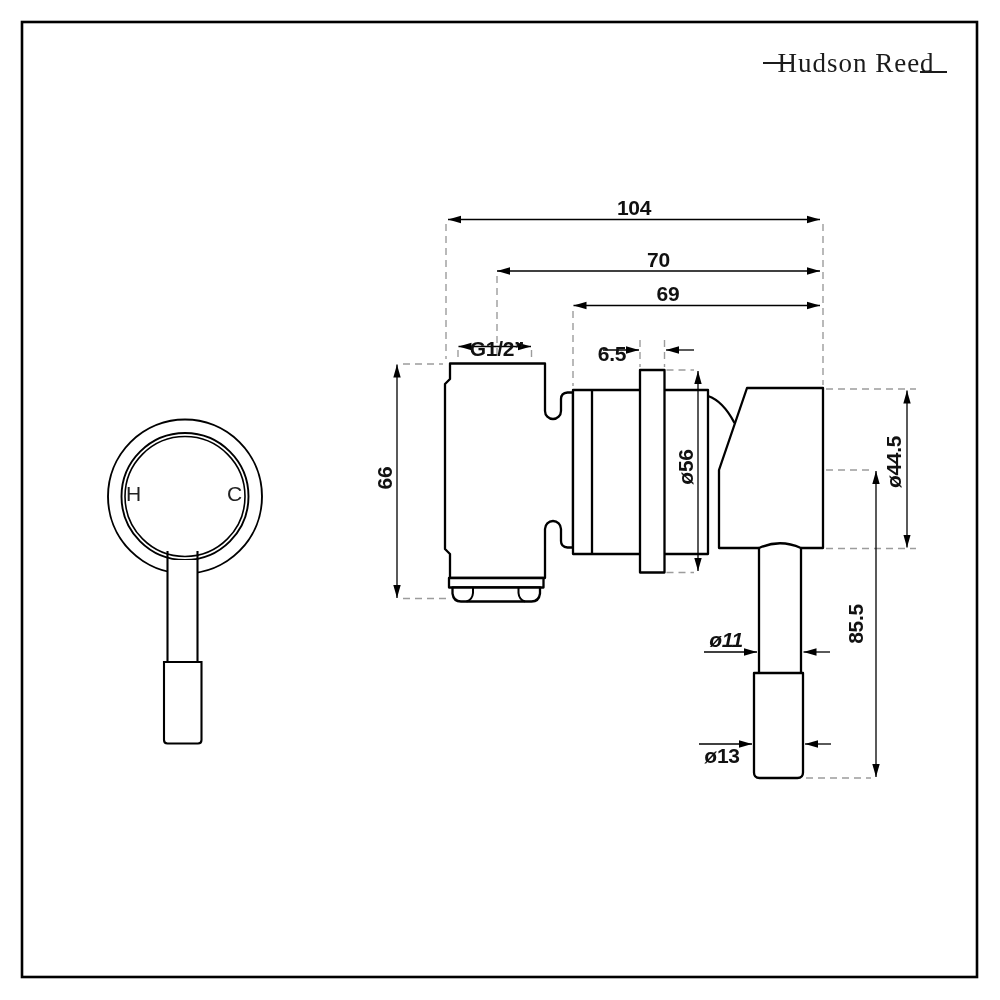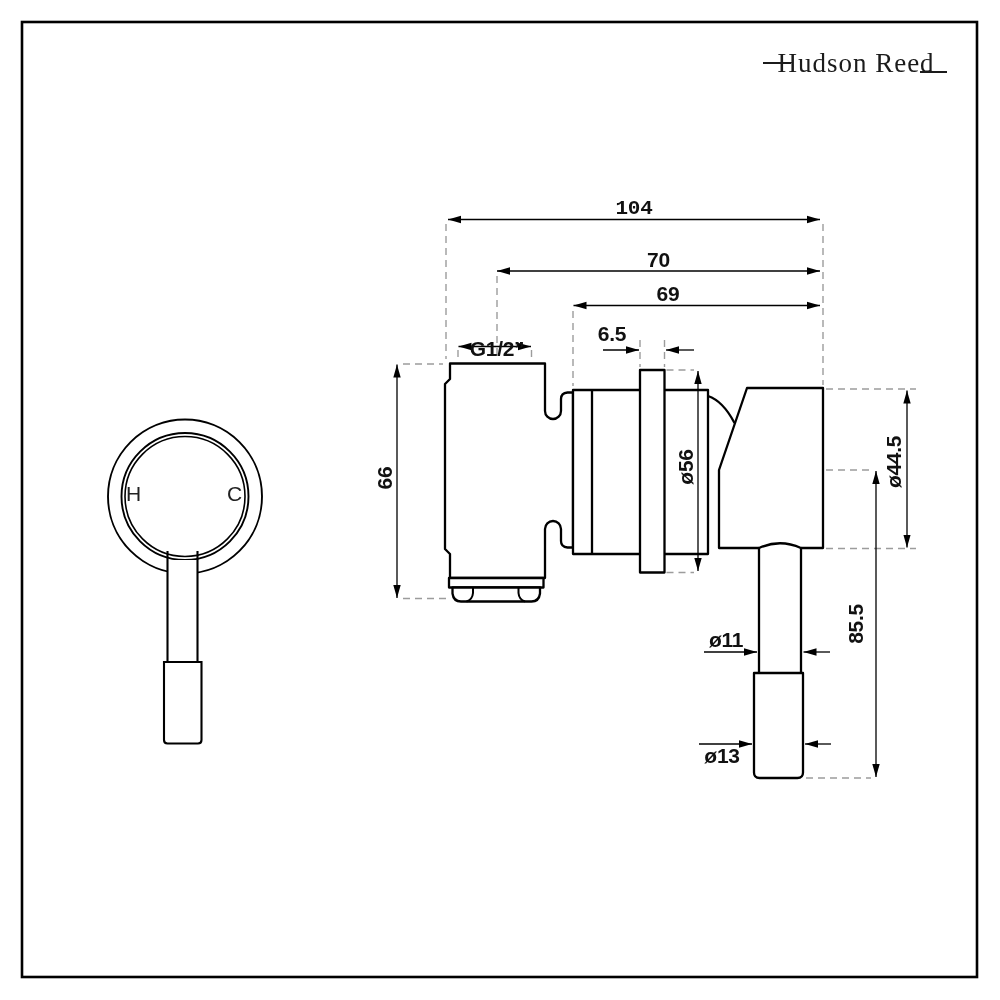--- a/index.html
+++ b/index.html
@@ -101,25 +101,25 @@
     </g>
   </svg>
 
   <div class="logo" style="left:856px;top:63px;">Hudson Reed</div>
   <div class="logo-line" style="left:763px;top:61.5px;width:28px;"></div>
   <div class="logo-line" style="left:920px;top:70.5px;width:27px;"></div>
 
   <div class="lbl hc" style="left:133.5px;top:494px;">H</div>
   <div class="lbl hc" style="left:234.5px;top:494px;">C</div>
 
-  <div class="lbl" style="left:634px;top:208px;font-family:Liberation Mono, monospace;">104</div>
+  <div class="lbl" style="left:634px;top:208px;">104</div>
   <div class="lbl" style="left:658.5px;top:260px;">70</div>
   <div class="lbl" style="left:668px;top:294px;">69</div>
   <div class="lbl" style="left:497px;top:349px;">G1/2”</div>
-  <div class="lbl" style="left:612px;top:334px;">6.5</div>
+  <div class="lbl" style="left:612px;top:354px;">6.5</div>
   <div class="lbl rot" style="left:385px;top:478px;">66</div>
   <div class="lbl rot" style="left:686px;top:467px;">ø56</div>
   <div class="lbl rot" style="left:894px;top:462px;">ø44.5</div>
   <div class="lbl rot" style="left:856px;top:624px;">85.5</div>
-  <div class="lbl" style="left:726px;top:640px;">ø11</div>
+  <div class="lbl" style="left:726px;top:640px;font-style:italic;">ø11</div>
   <div class="lbl" style="left:722px;top:732px;margin-top:24px;">ø13</div>
 
 </div>
 
 </body></html>

